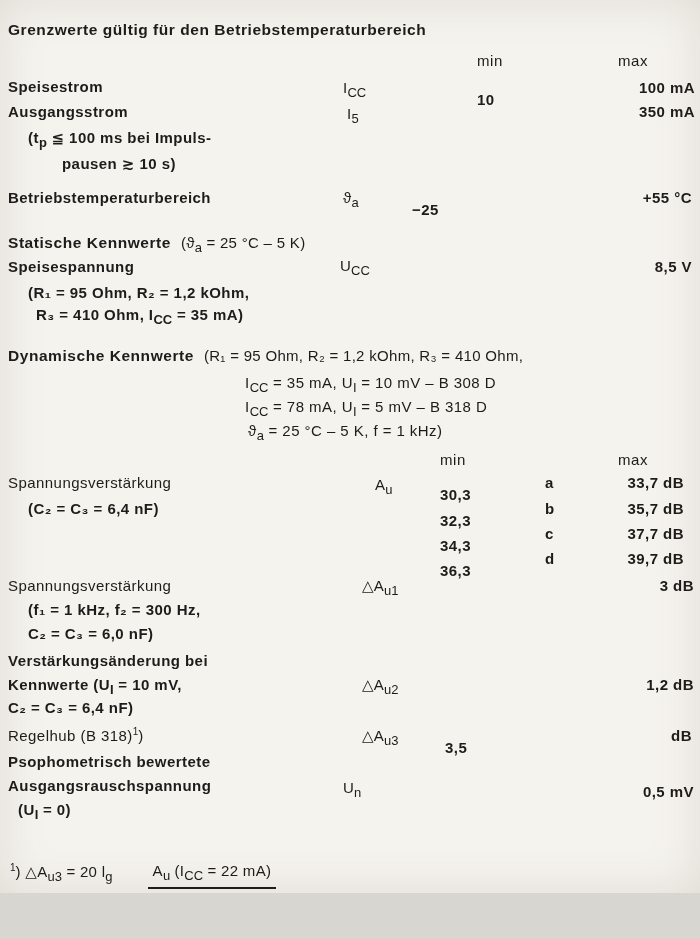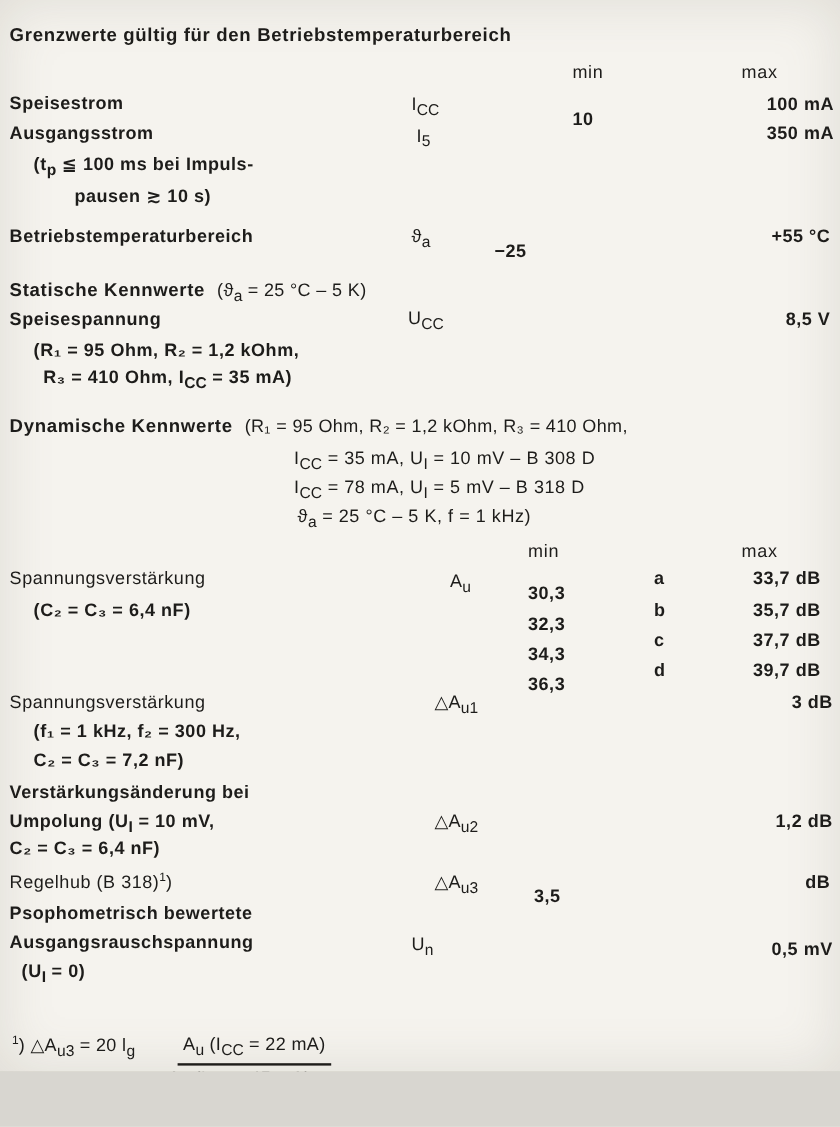--- a/index.html
+++ b/index.html
@@ -89,24 +89,24 @@
   <div class="t maxc" style="right:16px;top:525px">37,7 dB</div>
 
   <div class="t val" style="left:440px;top:550px">36,3</div>
   <div class="t b" style="left:545px;top:550px">d</div>
   <div class="t maxc" style="right:16px;top:550px">39,7 dB</div>
 
   <div class="t n" style="left:8px;top:577px">Spannungsverstärkung</div>
   <div class="t sym" style="left:362px;top:577px"><span>△A</span><sub>u1</sub></div>
   <div class="t maxc" style="right:6px;top:577px">3 dB</div>
   <div class="t b" style="left:28px;top:601px">(f₁ = 1 kHz, f₂ = 300 Hz,</div>
-  <div class="t b" style="left:28px;top:625px">C₂ = C₃ = 7,2 nF)</div>
+  <div class="t b" style="left:28px;top:625px">C₂ = C₃ = 6,0 nF)</div>
 
   <div class="t b" style="left:8px;top:652px">Verstärkungsänderung bei</div>
-  <div class="t b" style="left:8px;top:676px"><span>Umpolung (U</span><sub>I</sub><span> = 10 mV,</span></div>
+  <div class="t b" style="left:8px;top:676px"><span>Kennwerte (U</span><sub>I</sub><span> = 10 mV,</span></div>
   <div class="t sym" style="left:362px;top:676px"><span>△A</span><sub>u2</sub></div>
   <div class="t maxc" style="right:6px;top:676px">1,2 dB</div>
   <div class="t b" style="left:8px;top:699px">C₂ = C₃ = 6,4 nF)</div>
 
   <div class="t n" style="left:8px;top:726px"><span>Regelhub (B 318)</span><sup>1</sup><span>)</span></div>
   <div class="t sym" style="left:362px;top:727px"><span>△A</span><sub>u3</sub></div>
   <div class="t val" style="left:445px;top:727px">3,5</div>
   <div class="t maxc" style="right:8px;top:727px">dB</div>
 
   <div class="t b" style="left:8px;top:777px">Ausgangsrauschspannung</div>

